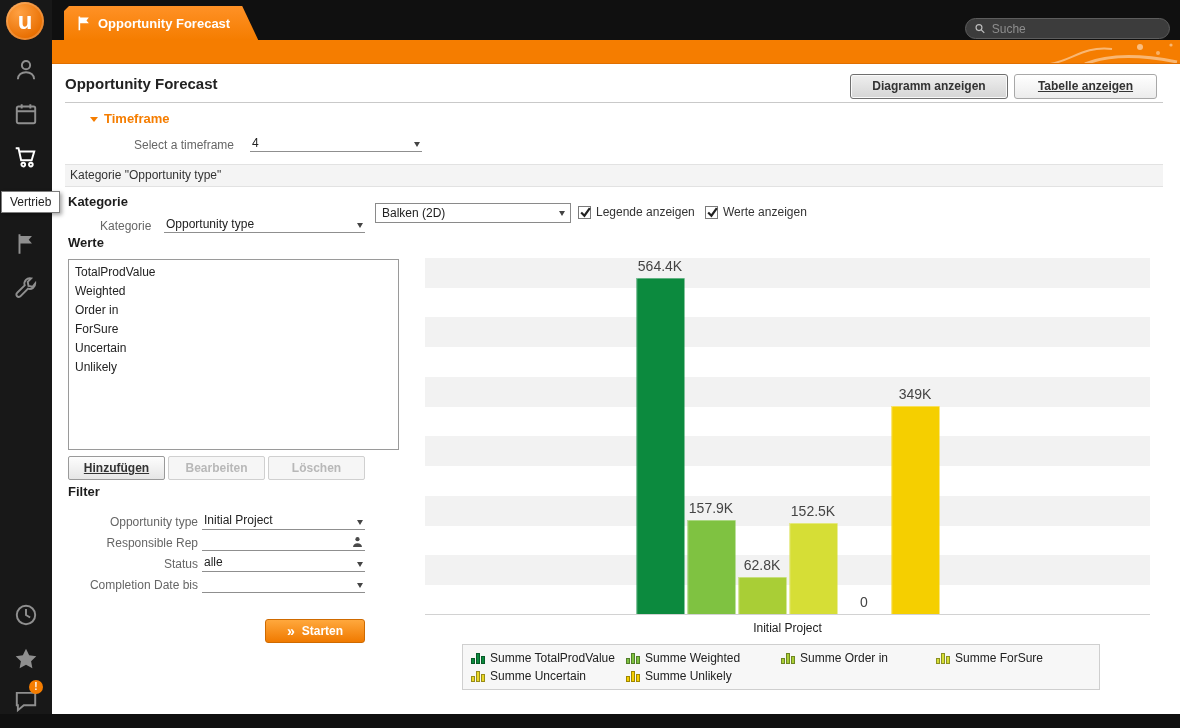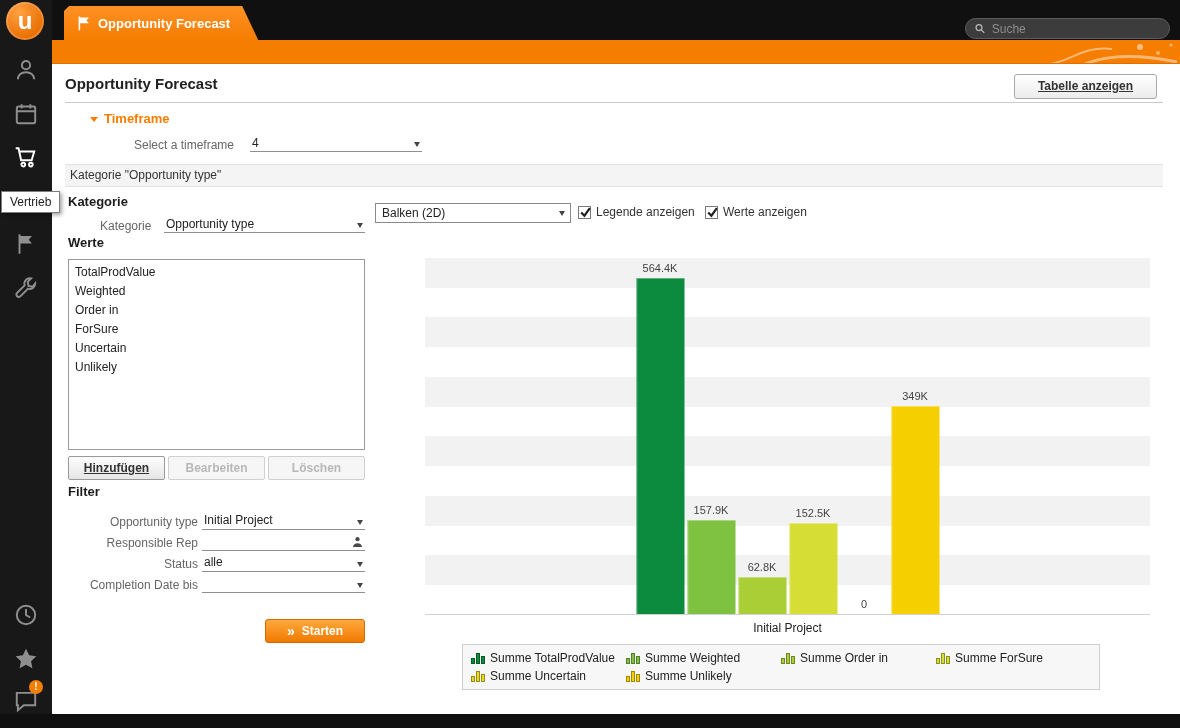--- a/index.html
+++ b/index.html
@@ -58,21 +58,21 @@
 
   .gray-row { position:absolute; left:13px; top:100px; width:1098px; height:23px; background:#f4f4f4;
               border-top:1px solid #e2e2e2; border-bottom:1px solid #e2e2e2; line-height:21px; padding-left:5px; color:#333; }
 
   .sec-h { position:absolute; font-size:13px; font-weight:bold; color:#1c1c1c; }
   .kat-h { left:16px; top:130px; }
   .kat-label { position:absolute; left:48px; top:155px; color:#666; }
   .werte-h { left:16px; top:171px; }
   .filter-h { left:16px; top:420px; }
 
-  .listbox { position:absolute; left:16px; top:195px; width:297px; height:191px; border:1px solid #9a9a9a; background:#fff; padding-top:3px; overflow:hidden; }
+  .listbox { position:absolute; left:16px; top:195px; width:331px; height:191px; border:1px solid #9a9a9a; background:#fff; padding-top:3px; overflow:hidden; }
   .list-item { padding:0 6px; height:19px; line-height:19px; font-size:12px; color:#222; cursor:default; }
 
   .small-btn { position:absolute; top:392px; width:97px; height:24px; font-weight:bold; font-size:12px; text-align:center;
                line-height:22px; border:1px solid #9a9a9a; border-radius:2px; background:linear-gradient(#fdfdfd,#e6e6e6); color:#333; cursor:pointer; }
   .small-btn.disabled { color:#b8b8b8; border-color:#d0d0d0; background:#f6f6f6; cursor:default; }
   .sb-1 { left:16px;text-decoration:underline; } .sb-2 { left:116px; } .sb-3 { left:216px; }
 
   .filter-rows { position:absolute; left:0; top:447px; width:313px; }
   .f-row { position:relative; height:21px; }
   .f-label { position:absolute; left:0; top:4px; width:146px; text-align:right; color:#666; }
@@ -96,21 +96,21 @@
 
   .y-axis { position:absolute; left:328px; top:194px; width:42px; height:357px; }
   .ytick { position:absolute; right:4px; font-size:11px; color:#555; }
 
   .plot { position:absolute; left:373px; top:194px; width:725px; height:357px;
           background:repeating-linear-gradient(to bottom, #f2f2f2 0px, #f2f2f2 29.75px, #ffffff 29.75px, #ffffff 59.5px);
           border-bottom:1px solid #d2d2d2; }
   .bar-group { position:absolute; left:50%; bottom:0; transform:translateX(-50%); display:flex; align-items:flex-end; gap:3px; height:100%; }
   .bar-slot { position:relative; width:48px; height:100%; }
   .bar { position:absolute; bottom:0; left:0; width:100%; box-shadow:inset 0 1px 0 rgba(255,255,255,.35), inset 1px 0 0 rgba(255,255,255,.25); }
-  .bar-label { position:absolute; left:50%; transform:translateX(-50%); font-size:11px; color:#444; white-space:nowrap; }
+  .bar-label { position:absolute; left:50%; transform:translateX(-50%); font-size:14px; color:#444; white-space:nowrap; }
   .x-label { position:absolute; left:373px; top:557px; width:725px; text-align:center; color:#222; font-size:12px; }
 
   .legend { position:absolute; left:410px; top:580px; width:638px; background:#f7f7f7; border:1px solid #cfcfcf;
             display:grid; grid-template-columns:repeat(4,1fr); padding:6px 8px; row-gap:4px; }
   .legend-item { display:flex; align-items:center; gap:5px; font-size:12px; color:#222; }
   .legend-icon { display:inline-flex; align-items:flex-end; gap:1px; height:12px; }
   .legend-icon span { width:4px; border:1px solid rgba(0,0,0,.35); display:inline-block; }
 </style>
 </head>
 <body>
@@ -197,20 +197,21 @@
         <path d="M3.5 4.5h17V16H10l-5.5 4.5V16h-1z"></path>
       </svg>
     </div>
     <div class="badge">!</div>
   </div>
 
   <div class="tooltip">Vertrieb</div>
 
   <div id="main">
     <div class="page-title">Opportunity Forecast</div>
+    <div class="btn btn-diagram">Diagramm anzeigen</div>
     <div class="btn btn-table">Tabelle anzeigen</div>
     <div class="h-divider"></div>
 
     <div class="tf-header">
       <span class="tf-arrow"></span>
       <span>Timeframe</span>
     </div>
     <div class="tf-label">Select a timeframe</div>
     <div class="dd dd-tf">
       <span>4</span>

